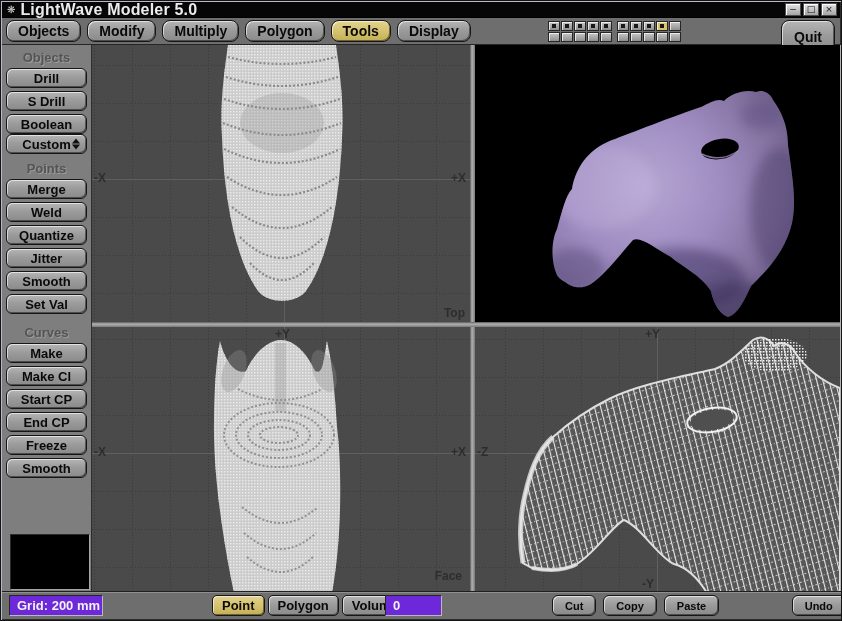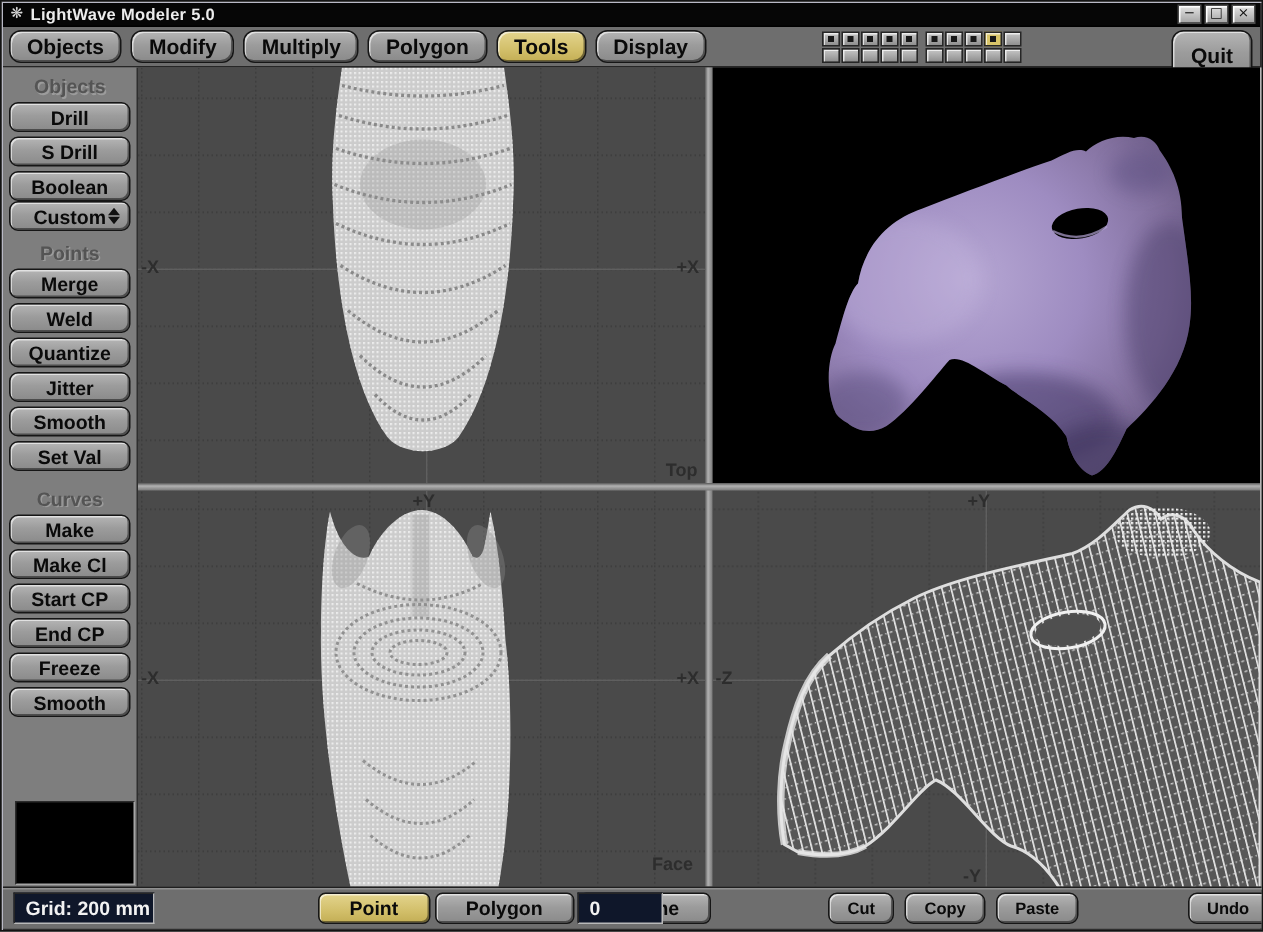--- a/index.html
+++ b/index.html
@@ -13,21 +13,21 @@
     font-family:"Liberation Sans",sans-serif;
     background:var(--chrome);
     border:1px solid #141414;
     box-shadow: inset 1px 1px 0 #b9b9c6, inset -1px -1px 0 #2e2e2e;
   }
   
   .titlebar{position:absolute; left:1px; top:1px; right:1px; height:16px;
     background:var(--titlebar_bg); display:flex; align-items:center; padding:0 3px;
     border-bottom:1px solid #000;}
   .tb-icon{color:#d8d8d8; font-size:10px; line-height:10px; margin:0 5px 0 2px;}
-  .tb-title{color:#ececec; font-size:11px; font-weight:bold; letter-spacing:.2px;}
+  .tb-title{color:#ececec; font-size:16px; font-weight:bold; letter-spacing:.2px;}
   .tb-controls{margin-left:auto; display:flex; gap:2px;}
   .tb-btn{width:16px; height:13px; font-size:9px; line-height:11px; text-align:center;
     color:#111; background:linear-gradient(#e3e3e3,#a5a5a5);
     border:1px solid #4c4c4c; box-shadow: inset 1px 1px 0 #fff; cursor:default;
     font-family:"DejaVu Sans",sans-serif;}
   
   .b{
     font-family:"Liberation Sans",sans-serif; font-weight:bold; color:#0a0a0a;
     background:linear-gradient(180deg,#b5b5b5 0%,#9c9c9c 45%,#8a8a8a 100%);
     border:1px solid #161616; border-radius:7px; text-align:center; cursor:default;
@@ -73,26 +73,26 @@
   .vp-persp{left:383px; top:282px; width:365px; height:266px;}
   .div-v{position:absolute; left:378px; top:0; width:5px; height:548px;
     background:linear-gradient(90deg,#585858,#b2b2b2 40%,#7a7a7a);}
   .div-h{position:absolute; left:0; top:277px; width:748px; height:5px; z-index:2;
     background:linear-gradient(180deg,#585858,#b2b2b2 40%,#7a7a7a);}
   .right-strip{position:absolute; left:748px; top:0; width:2px; height:548px; background:#b5b5b5; border-right:0;}
   .ax{position:absolute; font-size:12px; font-weight:bold; color:#2d2d2d; line-height:13px;}
   
   .statusbar{position:absolute; left:1px; bottom:1px; width:840px; height:28px;
     background:var(--chrome); border-top:1px solid #1f1f1f; box-shadow: inset 0 1px 0 #909090;}
-  .inset{position:absolute; background:#0f172a; color:#f2f2f2; font-size:13px; font-weight:bold;
+  .inset{position:absolute; background:#6d28d9; color:#f2f2f2; font-size:13px; font-weight:bold;
     border:1px solid; border-color:#262626 #b9b9b9 #b9b9b9 #262626; padding:2px 0 0 7px;}
   .grid-display{left:7px; top:3px; width:94px; height:21px;}
   .counter-display{left:383px; top:3px; width:57px; height:21px;}
   .modes{position:absolute; left:210px; top:3px; display:flex; gap:3px;}
-  .mode-btn{height:21px; padding:0 20px; font-size:13px; border-radius:5px;}
+  .mode-btn{height:21px; padding:0 9px; font-size:13px; border-radius:5px;}
   .actions{position:absolute; left:550px; top:3px; display:flex; gap:7px;}
   .act-btn{height:21px; padding:0 12px; font-size:11px; border-radius:6px;}
   .act-btn.redo{margin-left:5px;margin-top:28px;}
 </style>
 </head>
 <body>
 
 <div class="window">
 
   <div class="titlebar">

